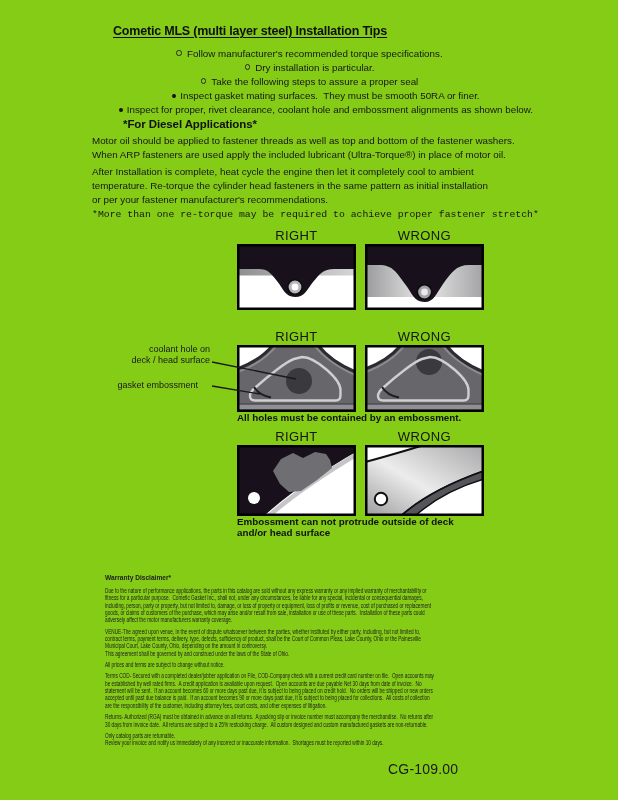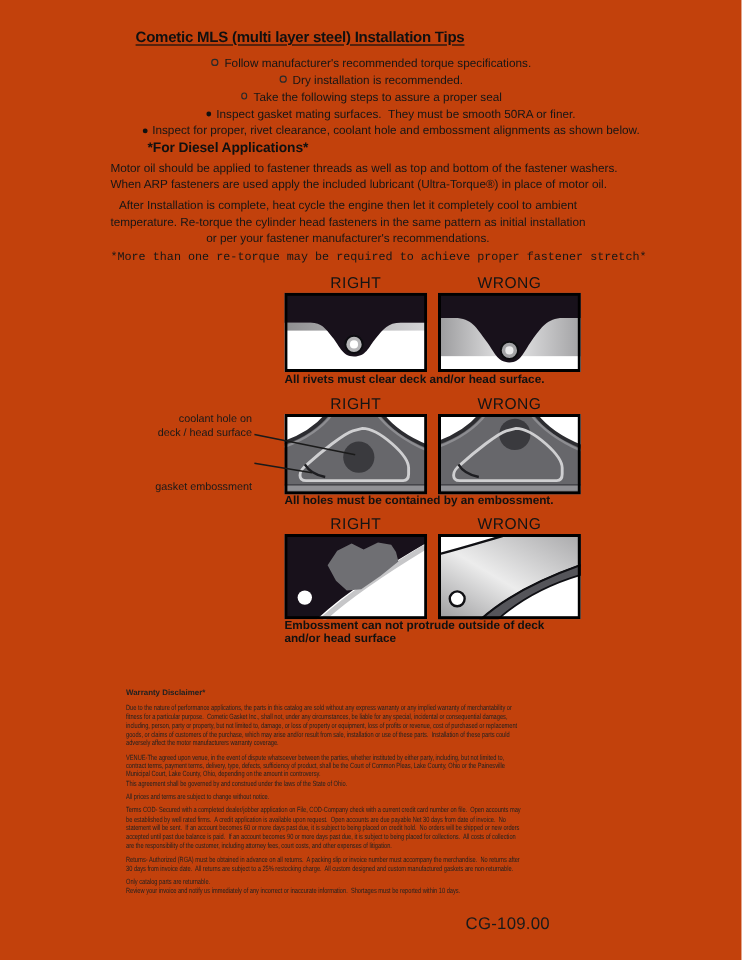--- a/index.html
+++ b/index.html
@@ -1,17 +1,17 @@
 <!DOCTYPE html>
 <html><head>
 <meta charset="utf-8">
 <style>
   html,body { margin:0; padding:0; background:#ffffff; }
   #page {
-    position:relative; width:618px; height:800px; background:#c2410c;
+    position:relative; width:618px; height:800px; background:#84cc16;
     font-family:"Liberation Sans", sans-serif; color:#1b1b1b; overflow:hidden;
   }
   .abs { position:absolute; }
   .title {
     font-size:12.5px; font-weight:bold; letter-spacing:-0.2px;
     text-decoration:underline; text-underline-offset:2px; color:#101010;
     white-space:pre;
   }
   .bullets { font-size:9.8px; line-height:14px; color:#161616; }
   .b-row { white-space:pre;text-align:center; }
@@ -44,30 +44,30 @@
 </style>
 </head>
 <body>
 
 <div id="page">
 
   <div class="abs title" style="left:113px; top:24px;">Cometic MLS (multi layer steel) Installation Tips</div>
 
   <div class="abs bullets" style="left:86px; top:47px;">
     <div class="b-row"><span class="ring"></span><span>Follow manufacturer's recommended torque specifications.</span></div>
-    <div class="b-row"><span class="ring"></span><span>Dry installation is recommended.</span></div>
+    <div class="b-row"><span class="ring"></span><span>Dry installation is particular.</span></div>
     <div class="b-row"><span class="ring"></span><span>Take the following steps to assure a proper seal</span></div>
     <div class="b-row sub"><span class="dot"></span><span>Inspect gasket mating surfaces.  They must be smooth 50RA or finer.</span></div>
     <div class="b-row sub"><span class="dot"></span><span>Inspect for proper, rivet clearance, coolant hole and embossment alignments as shown below.</span></div>
   </div>
 
   <div class="abs h2" style="left:92px; top:118px;">*For Diesel Applications*</div>
   <div class="abs para" style="left:92px; top:134px;">Motor oil should be applied to fastener threads as well as top and bottom of the fastener washers.
 When ARP fasteners are used apply the included lubricant (Ultra-Torque®) in place of motor oil.</div>
-  <div class="abs para" style="left:92px; top:165px;text-align:center;">After Installation is complete, heat cycle the engine then let it completely cool to ambient
+  <div class="abs para" style="left:92px; top:165px;">After Installation is complete, heat cycle the engine then let it completely cool to ambient
 temperature. Re-torque the cylinder head fasteners in the same pattern as initial installation
 or per your fastener manufacturer's recommendations.</div>
   <div class="abs para" style="left:92px; top:208px;font-family:Liberation Mono, monospace;">*More than one re-torque may be required to achieve proper fastener stretch*</div>
 
   <div class="abs dlabel" style="left:237px; top:228px;">RIGHT</div>
   <div class="abs dlabel" style="left:365px; top:228px;">WRONG</div>
 
   <svg class="abs figbox" style="left:237px; top:244px;" width="119" height="66" viewBox="0 0 119 66">
     <defs>
       <linearGradient id="band1" x1="0" y1="0" x2="1" y2="0">
@@ -93,28 +93,27 @@
     </defs>
     <rect width="119" height="66" fill="#fff"></rect>
     <rect x="0" y="21" width="119" height="32" fill="url(#band2)"></rect>
     <rect x="0" y="53" width="119" height="13" fill="#fff"></rect>
     <path d="M0,0 H119 V21 H104 C91,21 86,29 78,40 C71,50 69,58 59.5,58 C49,58 47,49 40,40 C32,29 28,21 14,21 H0 Z" fill="#18111b"></path>
     <circle cx="59.5" cy="48" r="7.2" fill="#a3a3a6" stroke="#0c0c10" stroke-width="1.6"></circle>
     <circle cx="59.5" cy="48" r="3.4" fill="#e9e9ea"></circle>
     <rect x="1.25" y="1.25" width="116.5" height="63.5" fill="none" stroke="#000" stroke-width="2.5"></rect>
   </svg>
 
-  <div class="abs caption" style="left:237px; top:312px;">All rivets must clear deck and/or head surface.</div>
 
   <div class="abs dlabel" style="left:237px; top:329px;">RIGHT</div>
   <div class="abs dlabel" style="left:365px; top:329px;">WRONG</div>
 
   <div class="abs ann" style="left:88px; top:344px;">coolant hole on
 deck / head surface</div>
-  <div class="abs ann" style="left:88px; top:380px;margin-top:20px;">gasket embossment</div>
+  <div class="abs ann" style="left:76px; top:380px;">gasket embossment</div>
 
   <svg class="abs figbox" style="left:237px; top:345px;" width="119" height="67" viewBox="0 0 119 67">
     <rect width="119" height="67" fill="#67676b"></rect>
     <rect x="0" y="58.5" width="119" height="1.2" fill="#3e3e42"></rect>
     <rect x="0" y="59.7" width="119" height="4.3" fill="#909094"></rect>
     <rect x="0" y="64" width="119" height="3" fill="#77777b"></rect>
     <path d="M0,0 H36 C27,11 14,19 0,24 Z" fill="#fff"></path>
     <path d="M36,0 C27,11 14,19 0,24" fill="none" stroke="#2c2c30" stroke-width="3"></path>
     <path d="M40,0 C31,12 17,21 0,27.5" fill="none" stroke="#8d8d91" stroke-width="1.8"></path>
     <path d="M119,0 H81 C90,12 104,21 119,27 Z" fill="#fff"></path>

